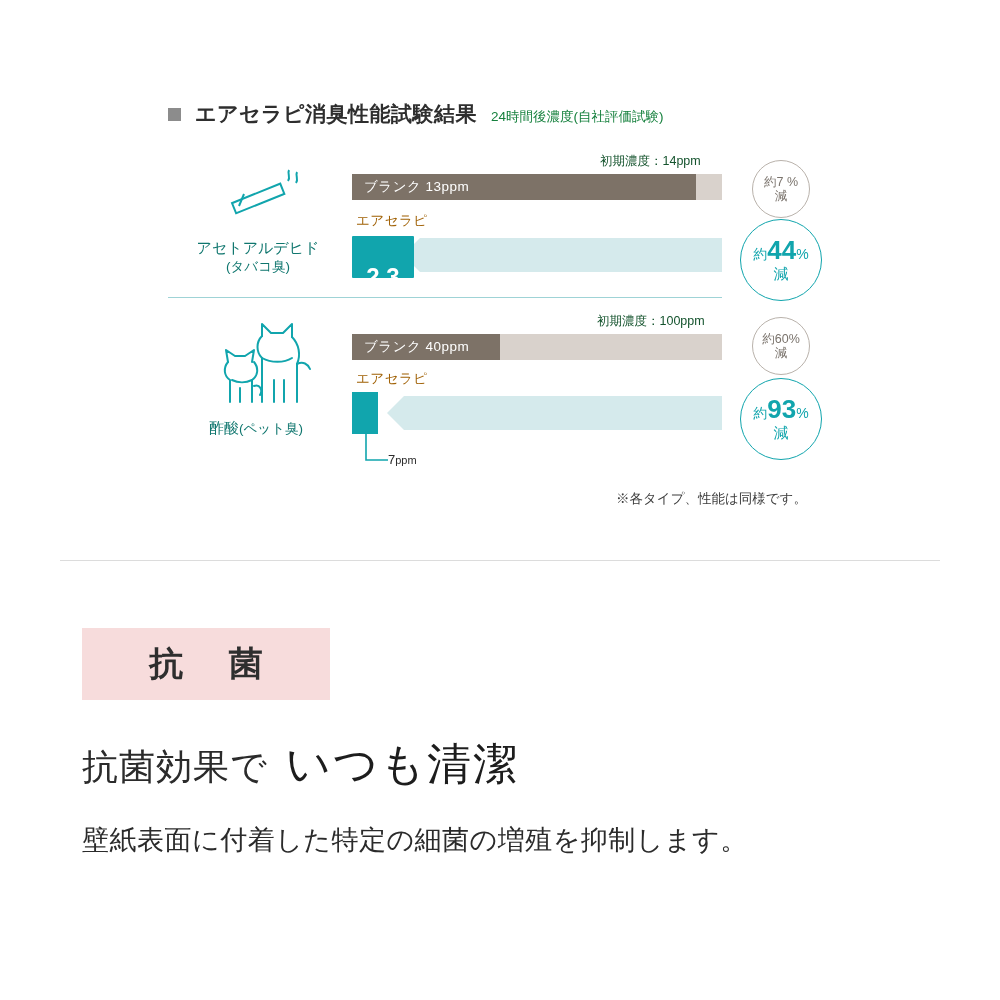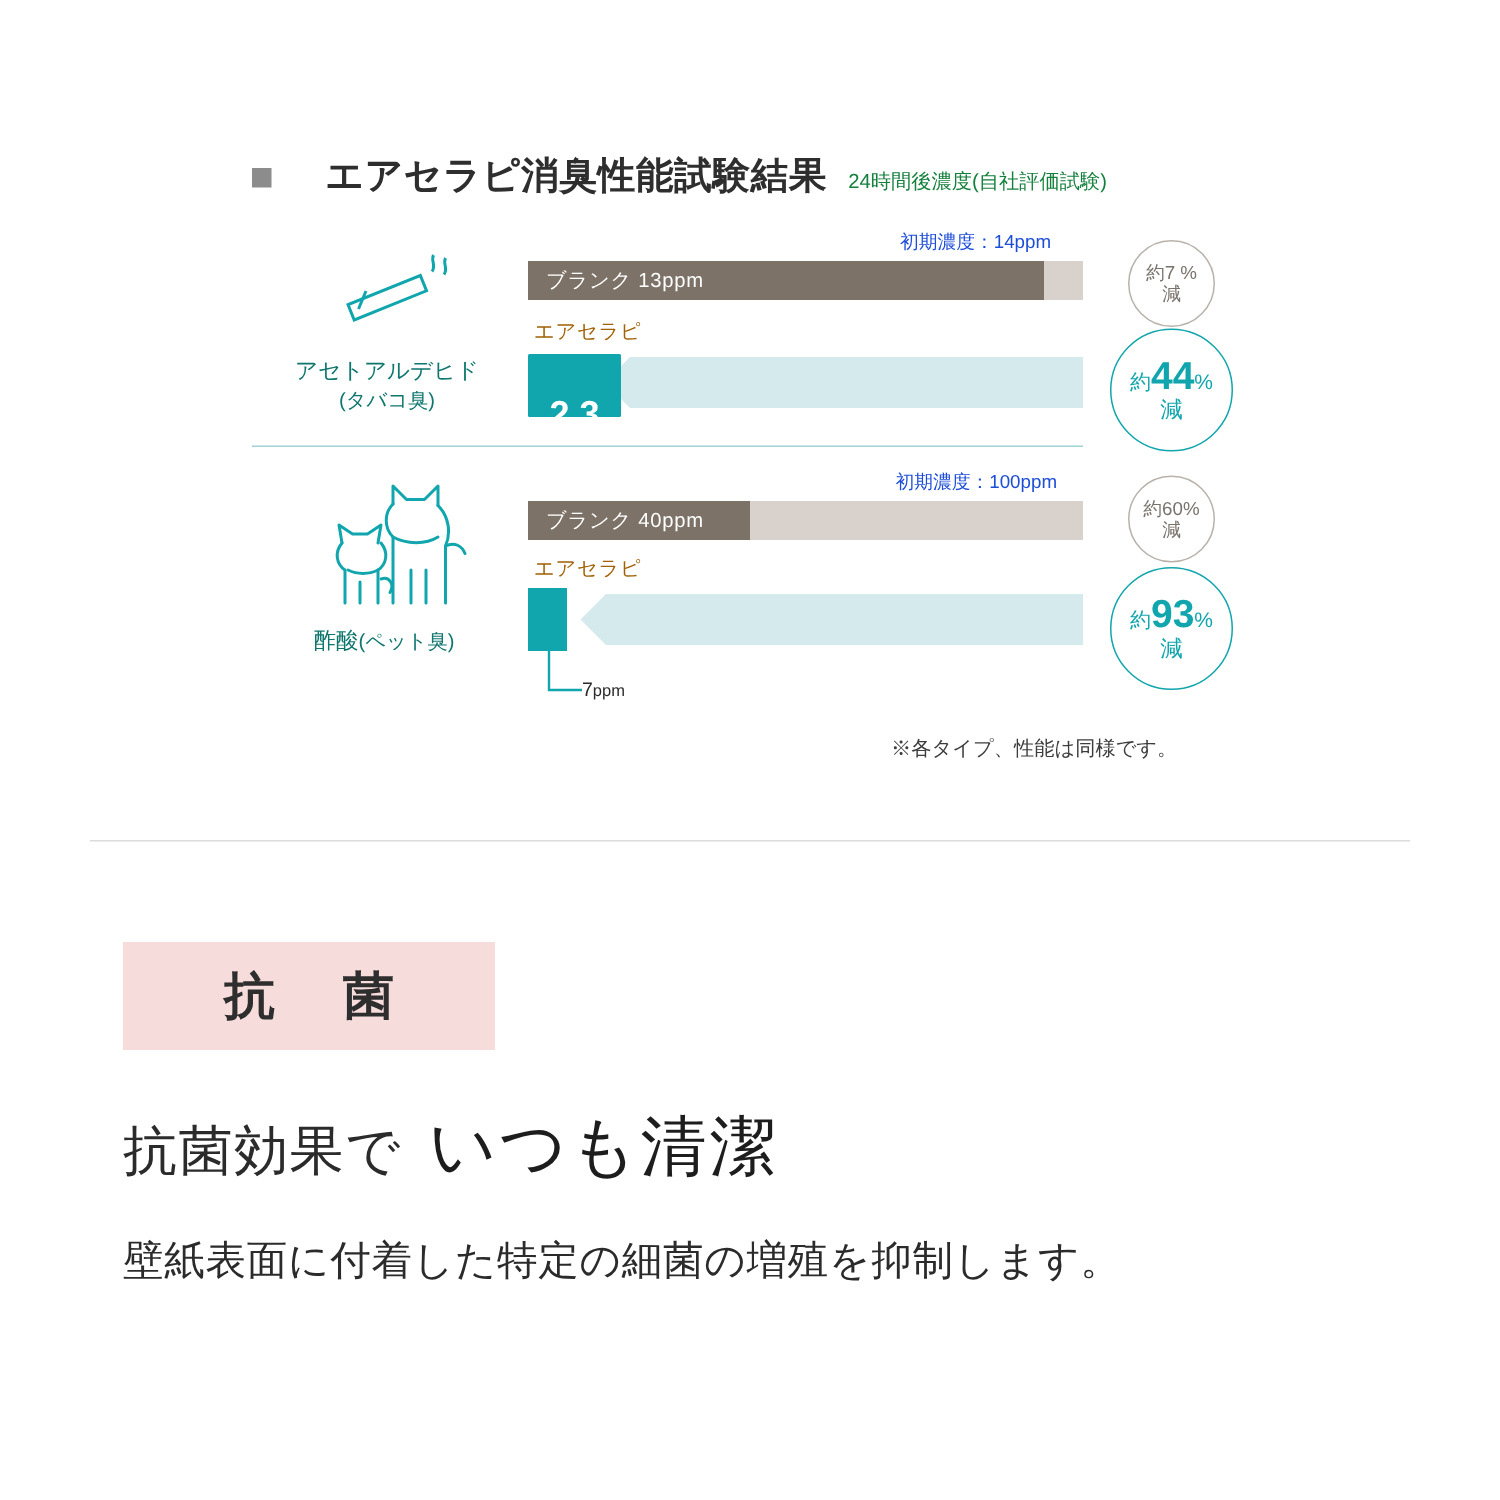--- a/index.html
+++ b/index.html
@@ -31,38 +31,37 @@
     gap: 14px;
   }
   #chart-title .sq {
     width: 13px; height: 13px;
     background: #8c8c8c;
     display: inline-block;
     position: relative;
     top: 0px;
   }
   #chart-title .main {
-    font-size: 25px;
+    font-size: 21px;
     font-weight: bold;
     letter-spacing: .5px;
     color: #2e2e2e;
-    margin-left: 22px;
   }
   #chart-title .sub {
     font-size: 13.5px;
     color: #15803d;
   }
 
   
   .row { position: absolute; }
 
   .init-label {
     position: absolute;
     font-size: 12.5px;
-    color: #1d4ed8;
+    color: #14532d;
     white-space: nowrap;
   }
 
   .bar-track {
     position: absolute;
     height: 26px;
   }
   .bar-blank-bg {
     position: absolute;
     left: 0; top: 0;
@@ -356,21 +355,21 @@
         <span class="sm">約</span><span class="lg">93</span><span class="pc">%</span>
       </div>
       <div class="l2">減</div>
     </div>
 
     <div class="cat-label" style="left:176px; top:418px; width:160px;">
       <div><span>酢酸</span><span class="small">(ペット臭)</span></div>
     </div>
   </div>
 
-  <div class="note" style="left:594px; top:490px;">※各タイプ、性能は同様です。</div>
+  <div class="note" style="left:616px; top:490px;">※各タイプ、性能は同様です。</div>
 </div>
 
 <div id="section-separator"></div>
 
 <div id="anti-section">
 
   <div id="anti-badge">
     <span class="txt">抗 菌</span>
   </div>
 

